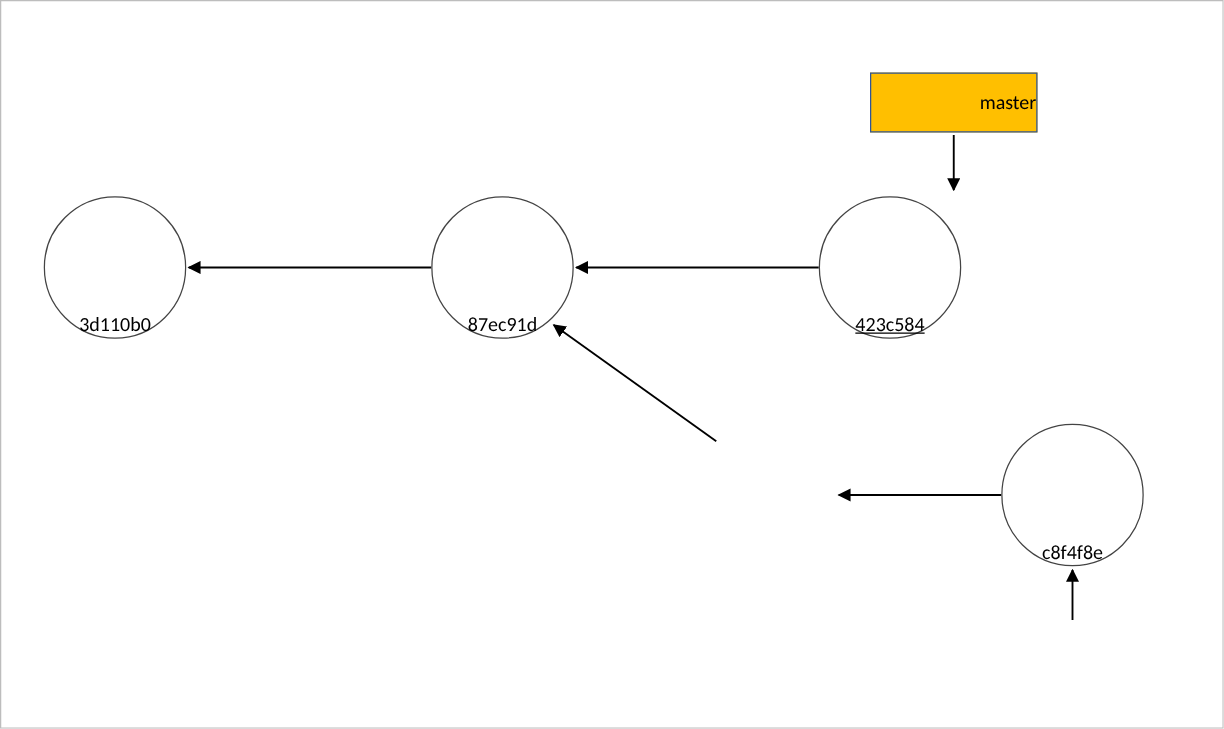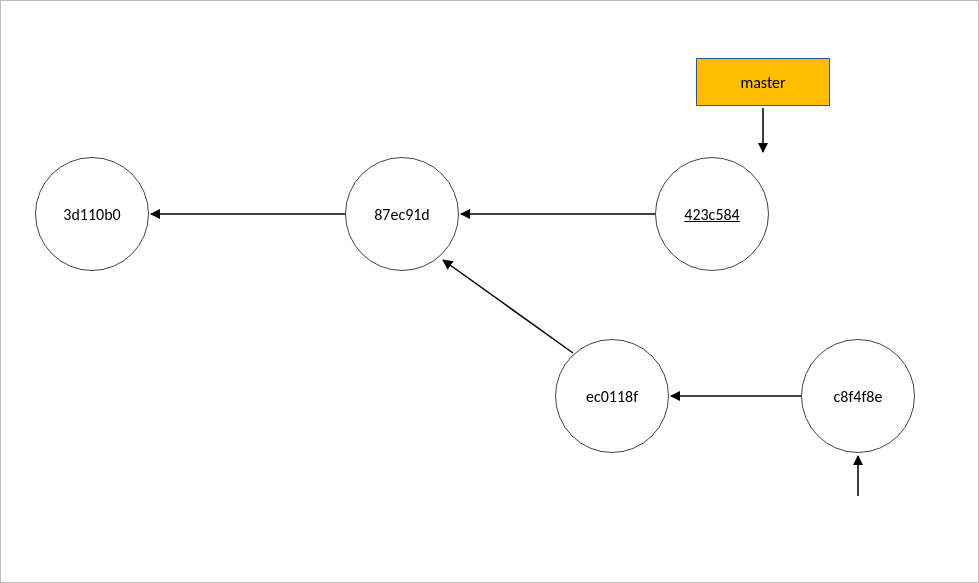--- a/index.html
+++ b/index.html
@@ -18,32 +18,32 @@
     border: 1px solid #bdbdbd;
     background: #fff;
   }
   .commit {
     position: absolute;
     width: 114px;
     height: 114px;
     border: 1.5px solid #444;
     border-radius: 50%;
     display: flex;
-    align-items: center;
+    align-items: flex-end;
     justify-content: center;
     background: #fff;
   }
   .ref {
     position: absolute;
     width: 134px;
     height: 48px;
     border: 1.5px solid #2F5597;
     display: flex;
     align-items: center;
-    justify-content: center;
+    justify-content: flex-end;
   }
   .ref.master { background: #FFBF00; }
   .ref.head   { background: #00A651; }
   svg.arrows {
     position: absolute;
     left: 0; top: 0;
     width: 979px;
     height: 583px;
     pointer-events: none;
   }
@@ -75,23 +75,20 @@
 
   <div class="commit" style="left:34px; top:156px;">
     <span>3d110b0</span>
   </div>
   <div class="commit" style="left:344px; top:156px;">
     <span>87ec91d</span>
   </div>
   <div class="commit" style="left:654px; top:156px;text-decoration:underline;">
     <span>423c584</span>
   </div>
-  <div class="commit" style="left:554px; top:338px;">
-    <span>ec0118f</span>
-  </div>
   <div class="commit" style="left:800px; top:338px;">
     <span>c8f4f8e</span>
   </div>
 
   <div class="ref master" style="left:695px; top:57px;">
     <span>master</span>
   </div>
 
 </div>
 

